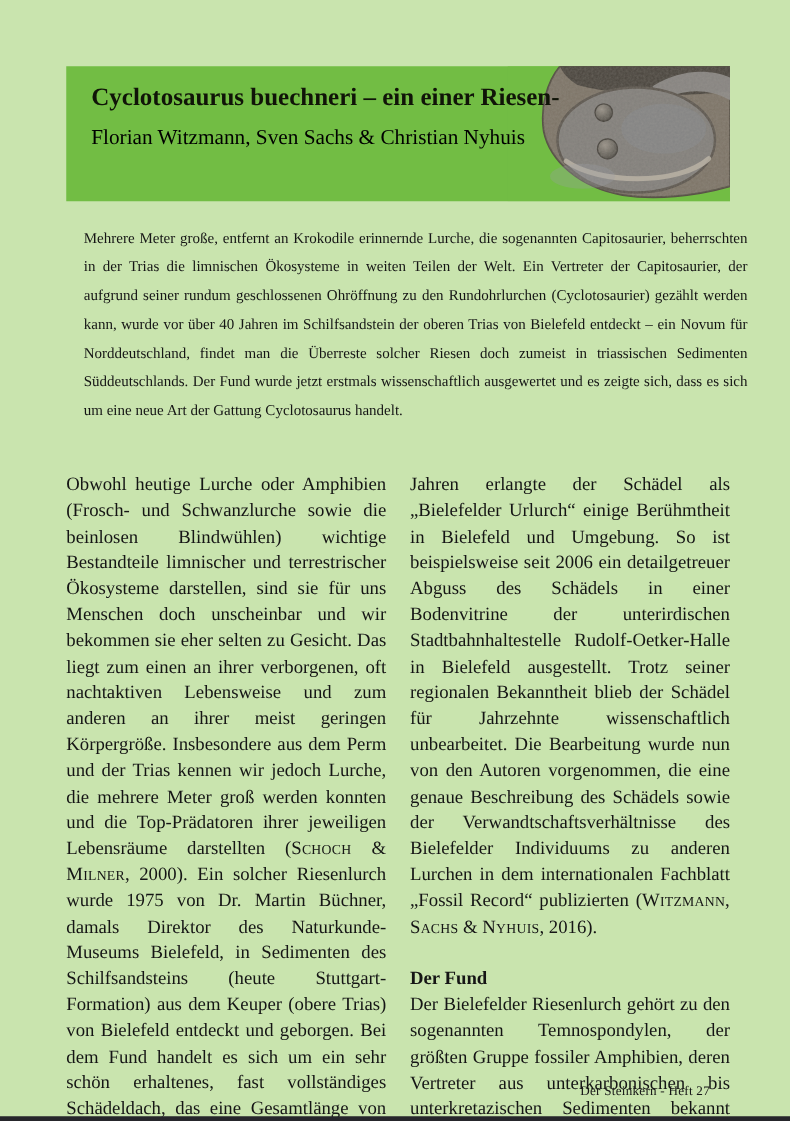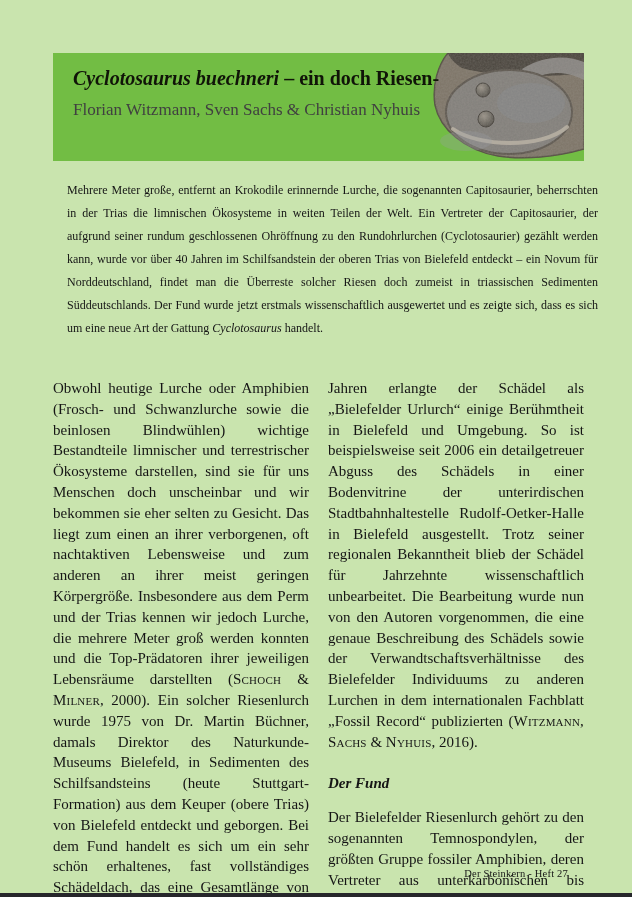--- a/index.html
+++ b/index.html
@@ -19,40 +19,40 @@
     width: 531px; height: 108px;
     background: #72bd44;
   }
   .banner-text { position: absolute; left: 20px; top: 12px; width: 360px; }
   .title-line {
     font-size: 20px; font-weight: bold; line-height: 27px;
     white-space: nowrap; color: #101408;
   }
   .authors {
     margin-top: 7px; font-size: 17px; line-height: 22px;
-    white-space: nowrap; color: #404040;
+    white-space: nowrap; color: #000000;
   }
   .photo { position: absolute; right: 0; top: 0; width: 178px; height: 108px; display: block; }
 
   
   .abstract {
     position: absolute; left: 67px; top: 179px; width: 531px;
     font-size: 12px; line-height: 23px; text-align: justify;
   }
 
   
   .columns {
     position: absolute; left: 53px; top: 378px; width: 531px;
     display: flex; gap: 19px;
   }
   .col { width: 256px; font-size: 15px; line-height: 20.8px; text-align: justify; }
   .col p { margin: 0; }
-  .col .heading { font-weight: bold; margin-top: 21px; margin-bottom: 13px; text-align: left; font-style: italic; }
+  .col .heading { font-weight: bold; margin-top: 21px; margin-bottom: 0; text-align: left; }
 
-  .seg-i  { font-style: italic; }
+  .seg-i  { }
   .seg-sc { font-variant: small-caps; letter-spacing: 0.2px; }
 
   
   .footer-num {
     position: absolute; left: 53px; top: 896px;
     font-size: 12px;
     font-style: italic;
   }
   .footer-journal {
     position: absolute; right: 64px; top: 868px;
@@ -101,21 +101,21 @@
       <circle cx="80" cy="66" r="8" fill="url(#bumpGrad)" stroke="#44403a" stroke-width="1"></circle>
 
       <ellipse cx="125" cy="50" rx="34" ry="20" fill="#8a8e94" opacity="0.35"></ellipse>
       <ellipse cx="60" cy="88" rx="26" ry="10" fill="#9aa0a6" opacity="0.3"></ellipse>
 
       <g clip-path="url(#rockClip)">
         <rect x="0" y="0" width="178" height="108" filter="url(#stoneNoise)" opacity="0.5"></rect>
       </g>
     </svg>
     <div class="banner-text">
-      <div class="title-line"><span class="seg-i">Cyclotosaurus buechneri</span><span> – ein doch Riesen-</span></div>
+      <div class="title-line"><span class="seg-i">Cyclotosaurus buechneri</span><span> – ein einer Riesen-</span></div>
       <div class="authors">Florian Witzmann, Sven Sachs &amp; Christian Nyhuis</div>
     </div>
   </div>
 
   <div class="abstract"><span>Mehrere Meter große, entfernt an Krokodile erinnernde Lurche, die sogenannten Capitosaurier, beherrschten in der Trias die limnischen Ökosysteme in weiten Teilen der Welt. Ein Vertreter der Capitosaurier, der aufgrund seiner rundum geschlossenen Ohröffnung zu den Rundohrlurchen (Cyclotosaurier) gezählt werden kann, wurde vor über 40 Jahren im Schilfsandstein der oberen Trias von Bielefeld entdeckt – ein Novum für Norddeutschland, findet man die Überreste solcher Riesen doch zumeist in triassischen Sedimenten Süddeutschlands. Der Fund wurde jetzt erstmals wissenschaftlich ausgewertet und es zeigte sich, dass es sich um eine neue Art der Gattung </span><span class="seg-i">Cyclotosaurus</span><span> handelt.</span></div>
 
   <div class="columns">
     <div class="col">
       <p><span>Obwohl heutige Lurche oder Amphibien (Frosch- und Schwanzlurche sowie die beinlosen Blindwühlen) wichtige Bestandteile limnischer und terrestrischer Ökosysteme darstellen, sind sie für uns Menschen doch unscheinbar und wir bekommen sie eher selten zu Gesicht. Das liegt zum einen an ihrer verborgenen, oft nachtaktiven Lebensweise und zum anderen an ihrer meist geringen Körpergröße. Insbesondere aus dem Perm und der Trias kennen wir jedoch Lurche, die mehrere Meter groß werden konnten und die Top-Prädatoren ihrer jeweiligen Lebensräume darstellten (</span><span class="seg-sc">Schoch &amp; Milner</span><span>, 2000). Ein solcher Riesenlurch wurde 1975 von Dr. Martin Büchner, damals Direktor des Naturkunde-Museums Bielefeld, in Sedimenten des Schilfsandsteins (heute Stuttgart-Formation) aus dem Keuper (obere Trias) von Bielefeld entdeckt und geborgen. Bei dem Fund handelt es sich um ein sehr schön erhaltenes, fast vollständiges Schädeldach, das eine Gesamtlänge von über 30 cm aufweist. In den folgenden</span></p>
     </div>

